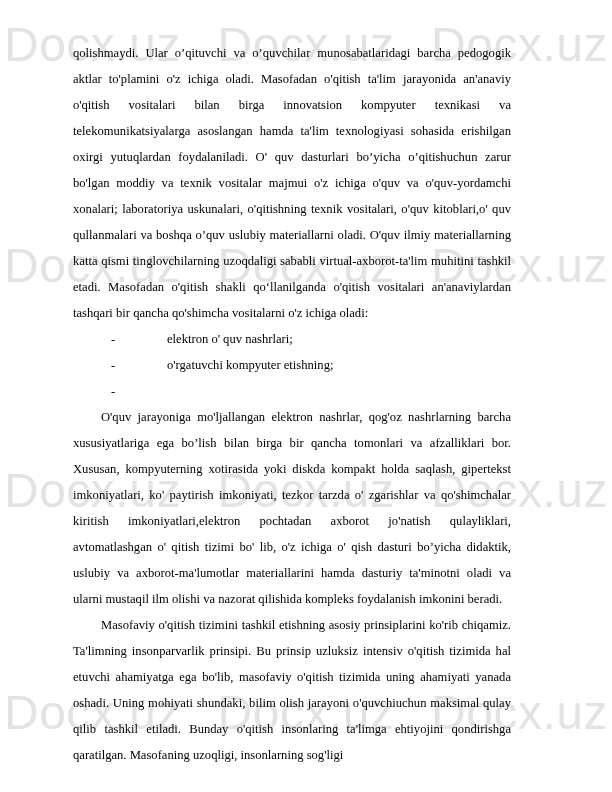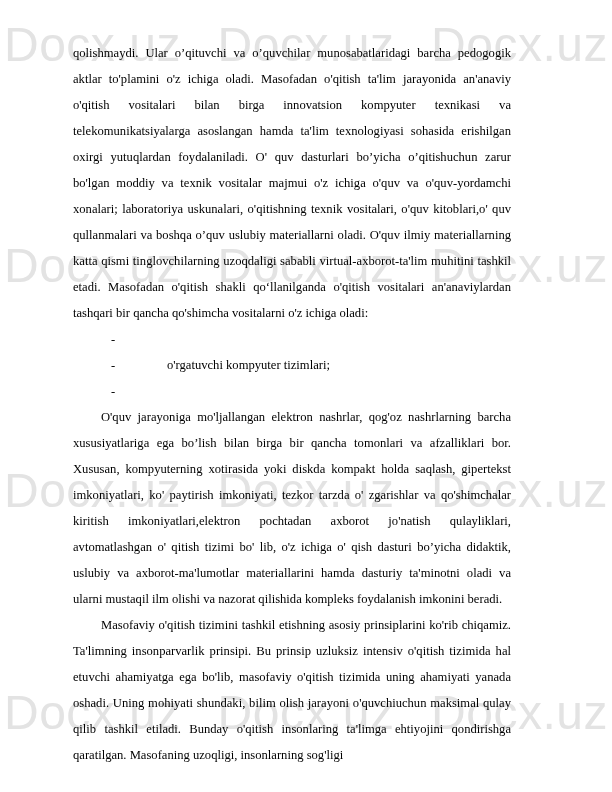--- a/index.html
+++ b/index.html
@@ -117,24 +117,25 @@
 </div>
 
 <div id="doc-layer">
   <div id="doc-body">
 
     <p class="para no-indent">qolishmaydi. Ular o’qituvchi va o’quvchilar munosabatlaridagi barcha pedogogik aktlar to'plamini o'z ichiga oladi. Masofadan   o'qitish ta'lim jarayonida an'anaviy o'qitish vositalari bilan birga innovatsion kompyuter texnikasi va telekomunikatsiyalarga asoslangan hamda ta'lim texnologiyasi sohasida erishilgan oxirgi yutuqlardan foydalaniladi. O' quv dasturlari bo’yicha o’qitishuchun zarur bo'lgan moddiy va texnik vositalar majmui o'z ichiga o'quv va o'quv-yordamchi xonalari; laboratoriya uskunalari, o'qitishning texnik vositalari, o'quv kitoblari,o' quv qullanmalari va boshqa o’quv uslubiy materiallarni oladi. O'quv ilmiy materiallarning katta qismi tinglovchilarning uzoqdaligi sababli virtual-axborot-ta'lim muhitini tashkil etadi. Masofadan o'qitish shakli qo‘llanilganda   o'qitish vositalari an'anaviylardan tashqari bir qancha qo'shimcha vositalarni o'z ichiga oladi:</p>
 
     <ul class="bullets">
       <li class="bullet">
         <span class="dash">-</span>
+        <span class="btext">elektron o' quv nashrlari;</span>
       </li>
       <li class="bullet">
         <span class="dash">-</span>
-        <span class="btext">o'rgatuvchi kompyuter tizimlari;</span>
+        <span class="btext">o'rgatuvchi kompyuter etishning;</span>
       </li>
       <li class="bullet">
         <span class="dash">-</span>
       </li>
     </ul>
 
     <p class="para">O'quv jarayoniga mo'ljallangan elektron nashrlar, qog'oz nashrlarning barcha xususiyatlariga ega bo’lish bilan birga bir qancha tomonlari va afzalliklari bor. Xususan, kompyuterning xotirasida yoki diskda kompakt holda saqlash, gipertekst imkoniyatlari, ko' paytirish imkoniyati, tezkor tarzda o' zgarishlar va qo'shimchalar kiritish imkoniyatlari,elektron pochtadan axborot jo'natish qulayliklari, avtomatlashgan o' qitish tizimi bo' lib, o'z ichiga o' qish dasturi bo’yicha didaktik, uslubiy va axborot-ma'lumotlar materiallarini hamda dasturiy ta'minotni oladi va ularni mustaqil ilm olishi va nazorat qilishida kompleks foydalanish imkonini beradi.</p>
 
     <p class="para">Masofaviy o'qitish tizimini tashkil etishning asosiy prinsiplarini ko'rib chiqamiz. Ta'limning insonparvarlik prinsipi. Bu prinsip uzluksiz intensiv o'qitish tizimida hal etuvchi ahamiyatga ega bo'lib, masofaviy o'qitish tizimida uning ahamiyati yanada oshadi. Uning mohiyati shundaki, bilim olish jarayoni o'quvchiuchun maksimal qulay qilib tashkil etiladi. Bunday o'qitish insonlaring ta'limga ehtiyojini qondirishga qaratilgan. Masofaning uzoqligi, insonlarning sog'ligi</p>
 

